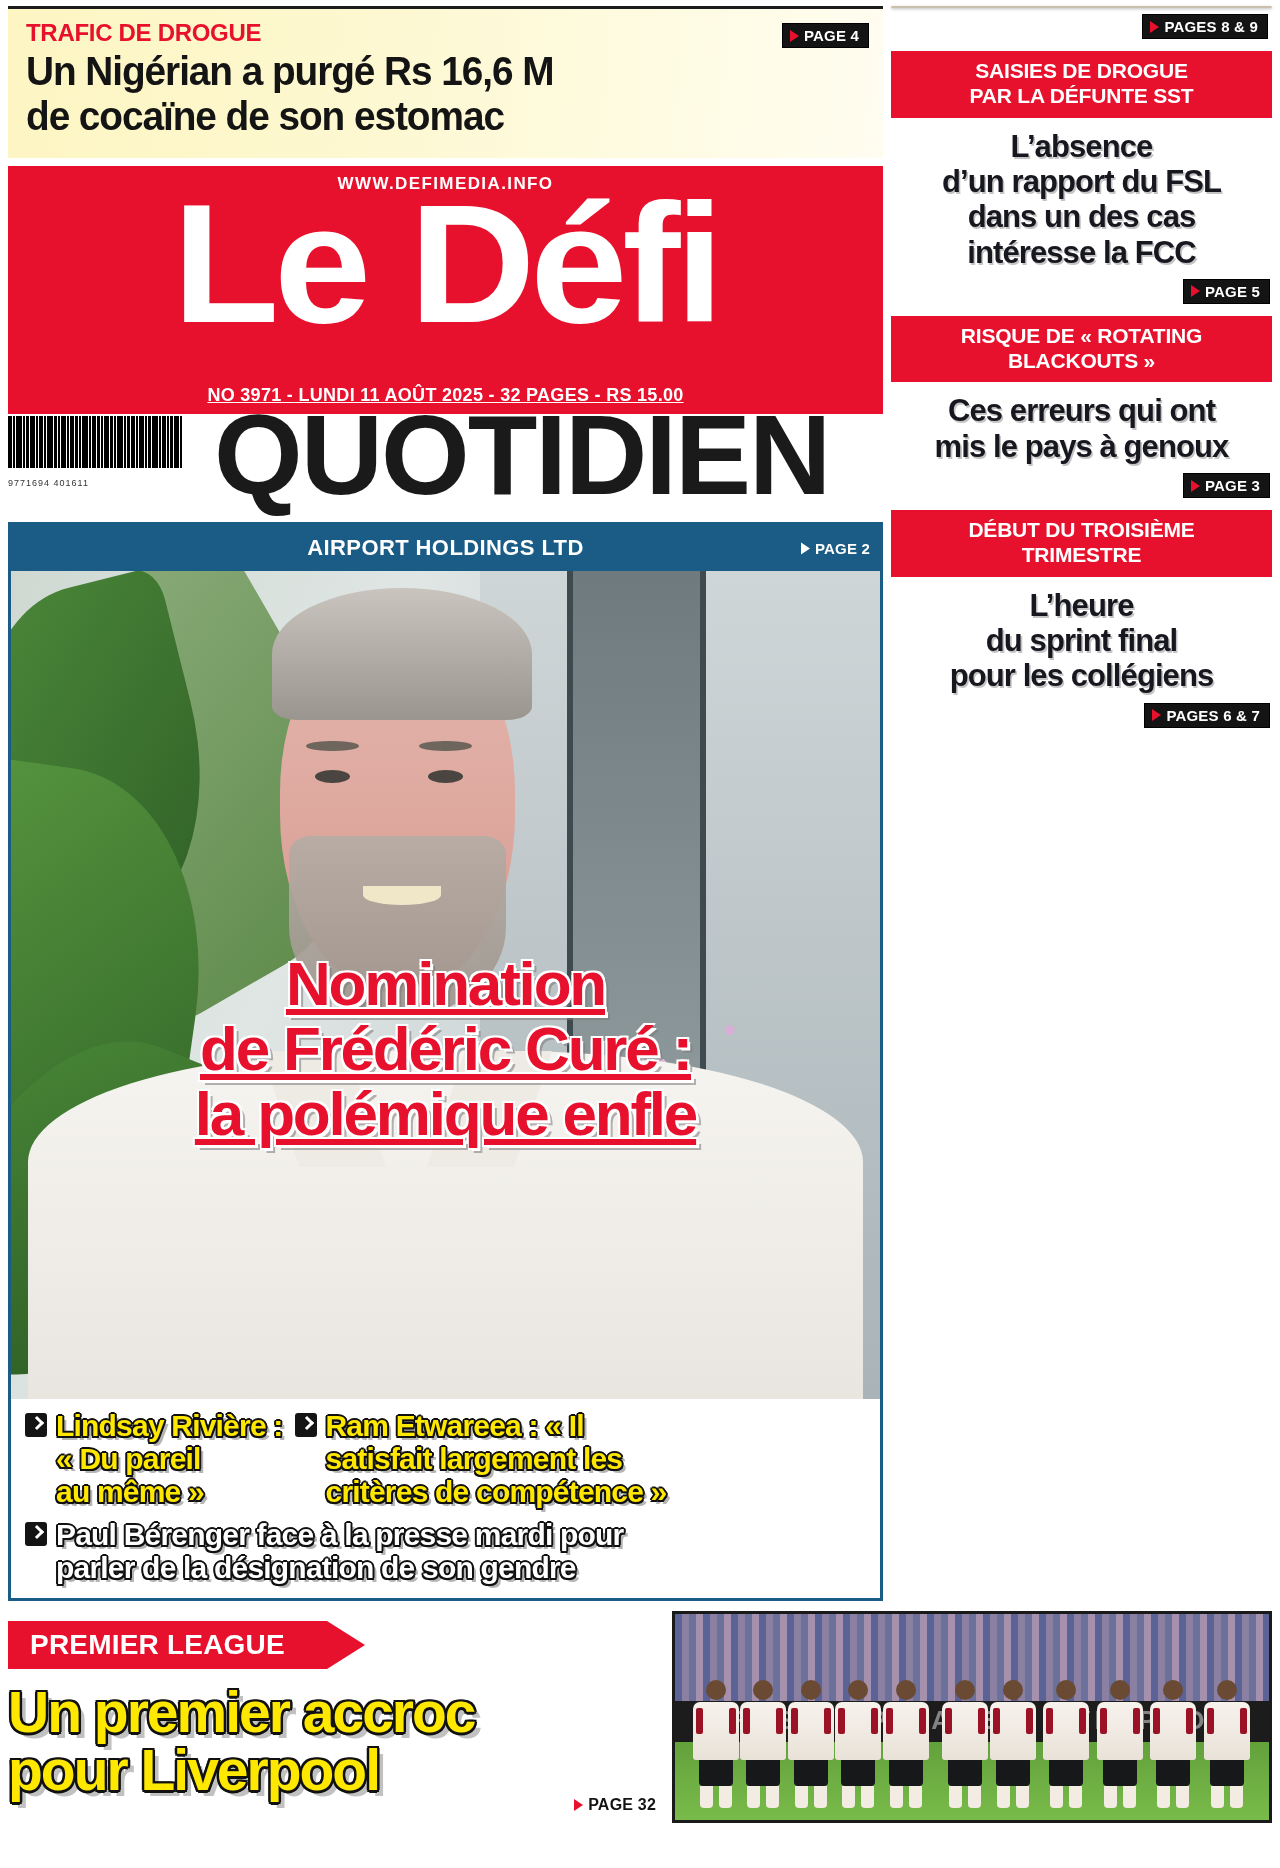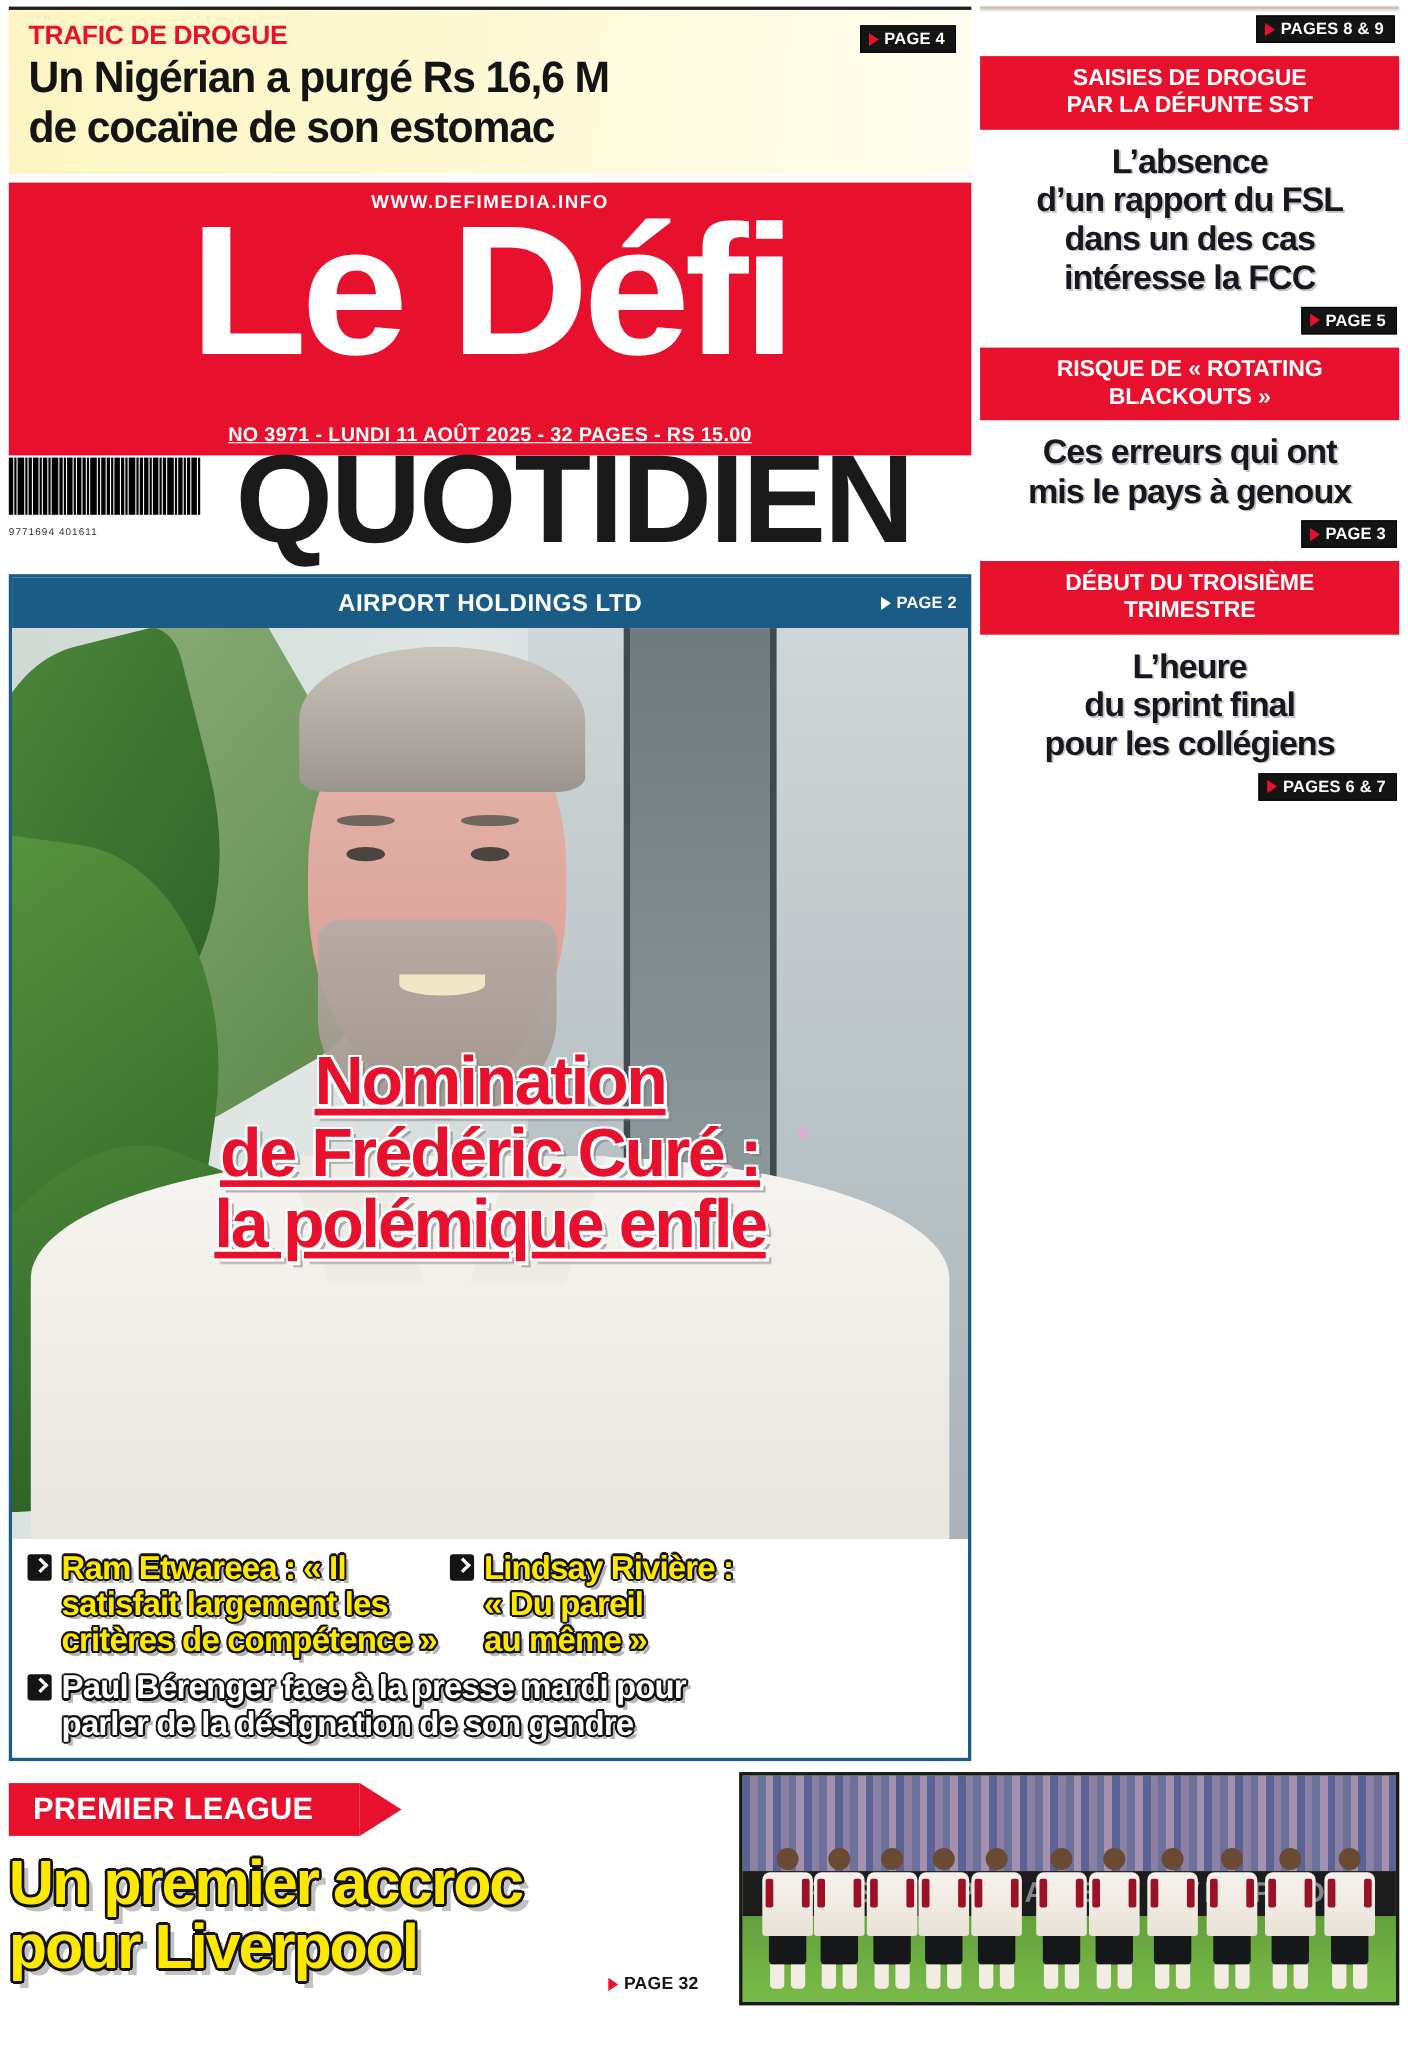--- a/index.html
+++ b/index.html
@@ -186,21 +186,21 @@
   .b-white {
     color:#ffffff; font-size:30px; letter-spacing:-0.8px;
     text-shadow:
       2px 0 0 #111, -2px 0 0 #111, 0 2px 0 #111, 0 -2px 0 #111,
       1.5px 1.5px 0 #111, -1.5px 1.5px 0 #111, 1.5px -1.5px 0 #111, -1.5px -1.5px 0 #111,
       4px 4px 0 rgba(90,90,90,.45);
   }
   .bullet-wide { margin-top:10px; }
 
   
-  .bottom { display:flex; gap:27px; margin-top:10px; padding-bottom:6px; }
+  .bottom { display:flex; gap:6px; margin-top:10px; padding-bottom:6px; }
   .sport-left { flex:1; position:relative; padding-top:10px; }
   .pl-tag {
     display:inline-block; position:relative; background:#e8112d; color:#fff;
     font-size:28px; font-weight:bold; padding:8px 42px 8px 22px;
     letter-spacing:0.2px;
   }
   .pl-tag:after {
     content:''; position:absolute; right:-38px; top:0; width:0; height:0;
     border-left:38px solid #e8112d;
     border-top:24px solid transparent; border-bottom:24px solid transparent;
@@ -423,31 +423,31 @@
             <div>de Frédéric Curé :</div>
             <div>la polémique enfle</div>
           </div>
         </div>
 
         <div class="bullets">
           <div class="bullet-row">
             <div class="bullet">
               <span class="chev"></span>
               <span class="b-yellow">
-                <span>Ram Etwareea : « Il</span><br>
-                <span>satisfait largement les</span><br>
-                <span>critères de compétence »</span>
+                <span>Lindsay Rivière :</span><br>
+                <span>« Du pareil</span><br>
+                <span>au même »</span>
               </span>
             </div>
             <div class="bullet">
               <span class="chev"></span>
               <span class="b-yellow">
-                <span>Lindsay Rivière :</span><br>
-                <span>« Du pareil</span><br>
-                <span>au même »</span>
+                <span>Ram Etwareea : « Il</span><br>
+                <span>satisfait largement les</span><br>
+                <span>critères de compétence »</span>
               </span>
             </div>
           </div>
           <div class="bullet bullet-wide">
             <span class="chev"></span>
             <span class="b-white">
               <span>Paul Bérenger face à la presse mardi pour</span><br>
               <span>parler de la désignation de son gendre</span>
             </span>
           </div>

